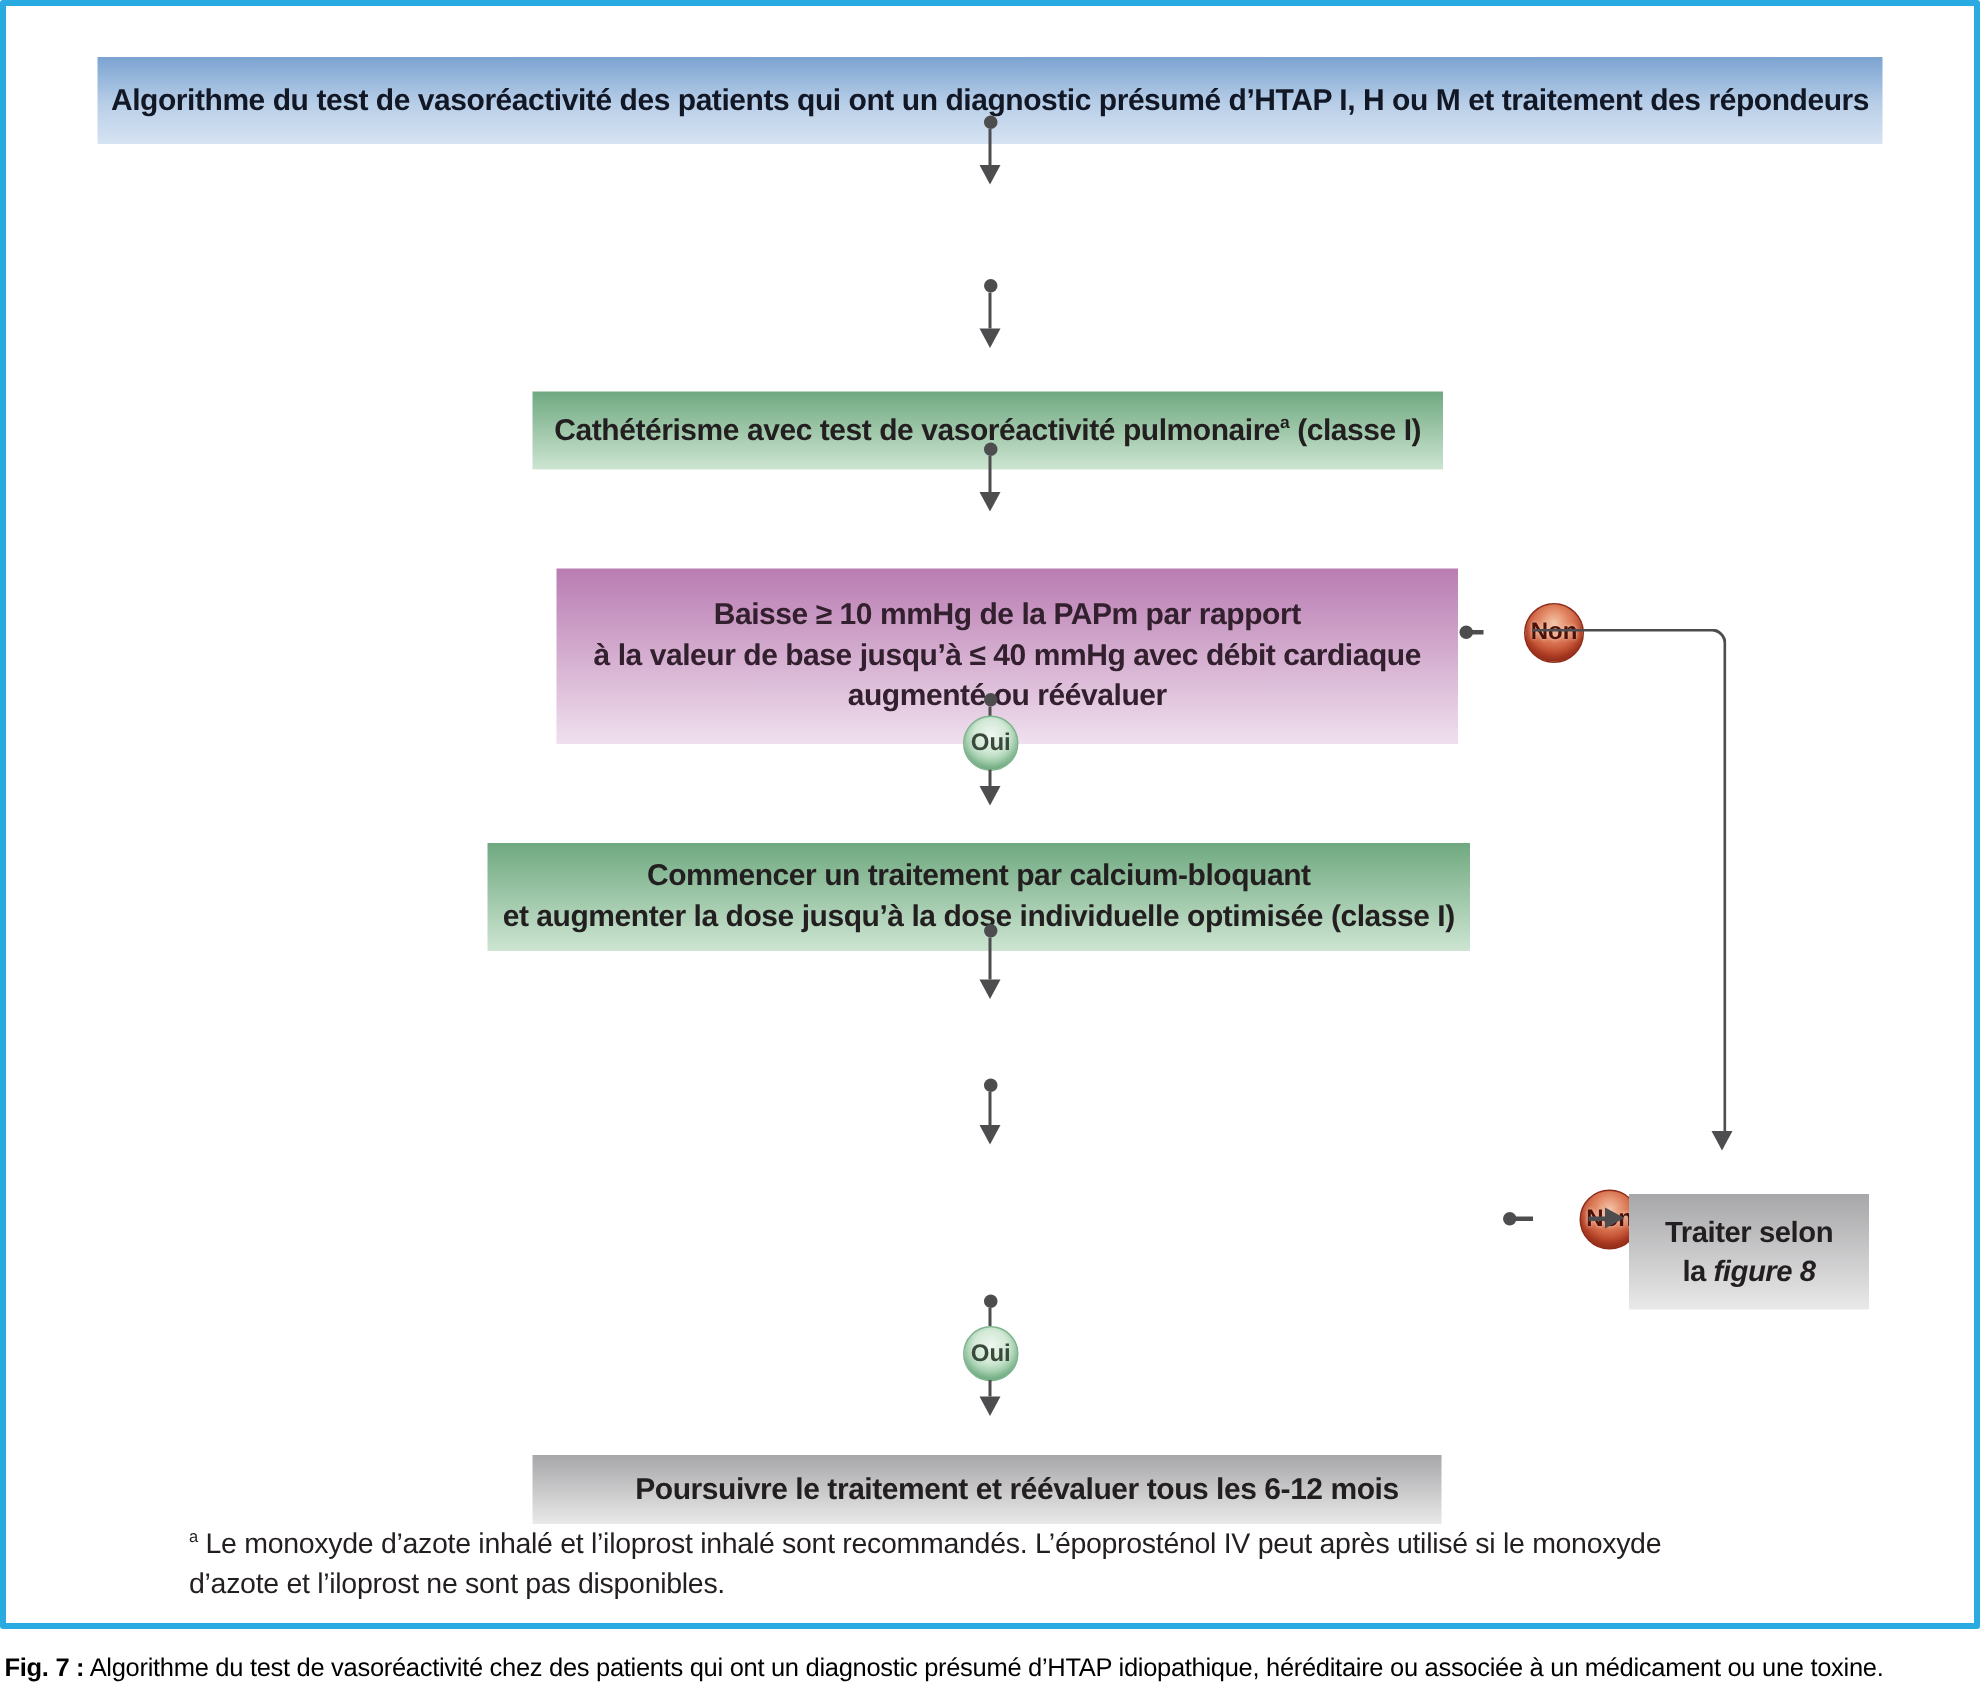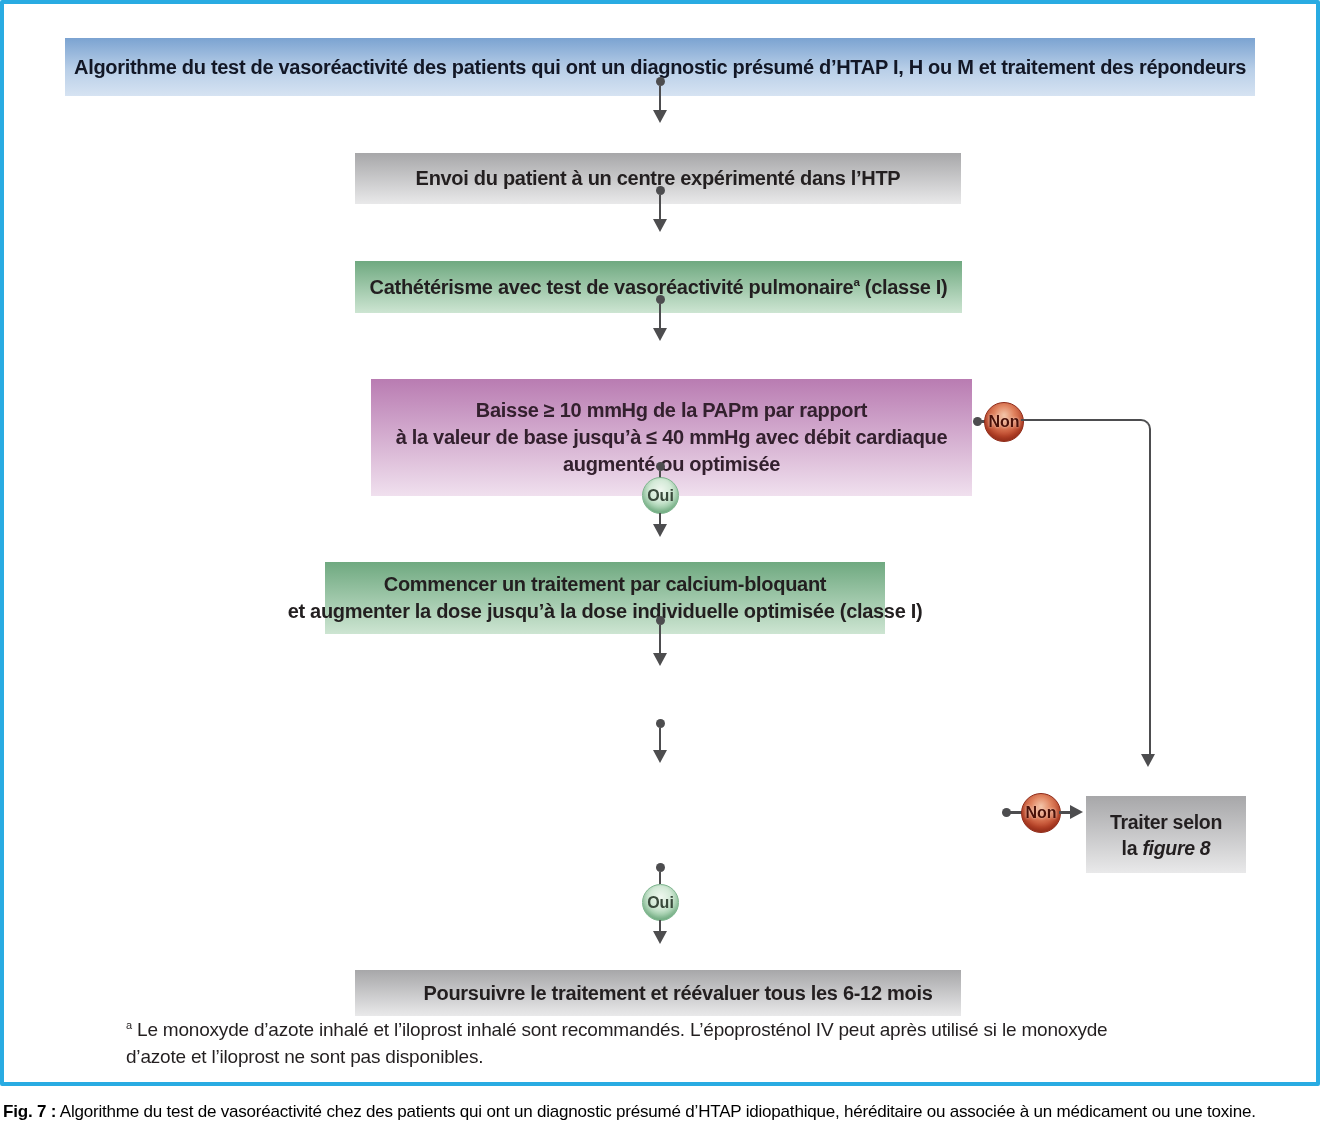--- a/index.html
+++ b/index.html
@@ -40,21 +40,21 @@
 
   
   .badge{position:absolute;border-radius:50%;display:flex;align-items:center;justify-content:center;
     font-weight:bold;font-size:16px;}
   .badge-oui{width:35px;height:35px;color:#39493b;border:1px solid #7db48d;
     background:radial-gradient(circle at 50% 35%,#eff7ef 0%,#d2e9d6 38%,#94c8a1 72%,#5fa977 100%);
     box-shadow:inset 0 -3px 5px rgba(40,100,60,0.25);}
   .badge-non{width:38px;height:38px;color:#4a1109;border:1px solid #8e2a18;
     text-shadow:0 0 3px rgba(255,226,210,0.95);
     background:radial-gradient(circle at 50% 32%,#f3c5a9 0%,#e0825e 32%,#c2492c 68%,#962c1a 100%);
-    box-shadow:inset 0 -4px 6px rgba(90,15,5,0.35);}
+    box-shadow:inset 0 -4px 6px rgba(90,15,5,0.35);margin-left:32px;}
 
   .footnote{position:absolute;left:126px;top:1016px;width:1120px;
     font-size:19px;color:#231F20;letter-spacing:-0.2px;}
   .footnote .fline{line-height:27px;white-space:nowrap;}
 
   .caption{position:absolute;left:3px;top:1102px;width:1316px;
     font-size:17px;color:#000000;letter-spacing:-0.2px;white-space:nowrap;}
   .caption .cap-label{font-weight:bold;}
 </style>
 </head>
@@ -66,44 +66,41 @@
   <div class="box box-blue" style="left:65px;top:14px;width:1190px;height:58px;">
     <span class="line">Algorithme du test de vasoréactivité des patients qui ont un diagnostic présumé d’HTAP I, H ou M et traitement des répondeurs</span>
   </div>
 
   <div class="varrow" style="left:652px;top:77px;height:46px;">
     <span class="vdot"></span>
       <span class="vstem"></span>
       <span class="vhead"></span>
   </div>
 
-  <div class="box box-gray" style="left:355px;top:129px;width:606px;height:51px;">
-    <span class="line">Envoi du patient à un centre expérimenté dans l’HTP</span>
-  </div>
 
   <div class="varrow" style="left:652px;top:186px;height:46px;">
     <span class="vdot"></span>
       <span class="vstem"></span>
       <span class="vhead"></span>
   </div>
 
   <div class="box box-green" style="left:355px;top:237px;width:607px;height:52px;">
     <span class="line"><span>Cathétérisme avec test de vasoréactivité pulmonaire</span><sup>a</sup><span> (classe I)</span></span>
   </div>
 
   <div class="varrow" style="left:652px;top:295px;height:46px;">
     <span class="vdot"></span>
       <span class="vstem"></span>
       <span class="vhead"></span>
   </div>
 
   <div class="box box-pink" style="left:371px;top:355px;width:601px;height:117px;">
     <span class="line">Baisse ≥ 10 mmHg de la PAPm par rapport</span>
     <span class="line">à la valeur de base jusqu’à ≤ 40 mmHg avec débit cardiaque</span>
-    <span class="line">augmenté ou optimisée</span>
+    <span class="line">augmenté ou réévaluer</span>
   </div>
 
   <span class="hdot" style="left:973px;top:417px;"></span>
   <span class="hstem" style="left:977px;top:420px;width:12px;"></span>
   <div class="badge badge-non" style="left:984px;top:402px;">
     <span>Non</span>
   </div>
   <div class="l-conn"></div>
   <div class="l-head"></div>
 
@@ -112,21 +109,21 @@
       <span class="vstem"></span>
   </div>
   <div class="badge badge-oui" style="left:642px;top:477px;">
     <span>Oui</span>
   </div>
   <div class="varrow" style="left:652px;top:513px;height:24px;">
     <span class="vstem"></span>
       <span class="vhead"></span>
   </div>
 
-  <div class="box box-green" style="left:325px;top:538px;width:560px;height:72px;">
+  <div class="box box-green" style="left:325px;top:538px;width:655px;height:72px;">
     <span class="line">Commencer un traitement par calcium-bloquant</span>
     <span class="line">et augmenter la dose jusqu’à la dose individuelle optimisée (classe I)</span>
   </div>
 
   <div class="varrow" style="left:652px;top:616px;height:50px;">
     <span class="vdot"></span>
       <span class="vstem"></span>
       <span class="vhead"></span>
   </div>
 

